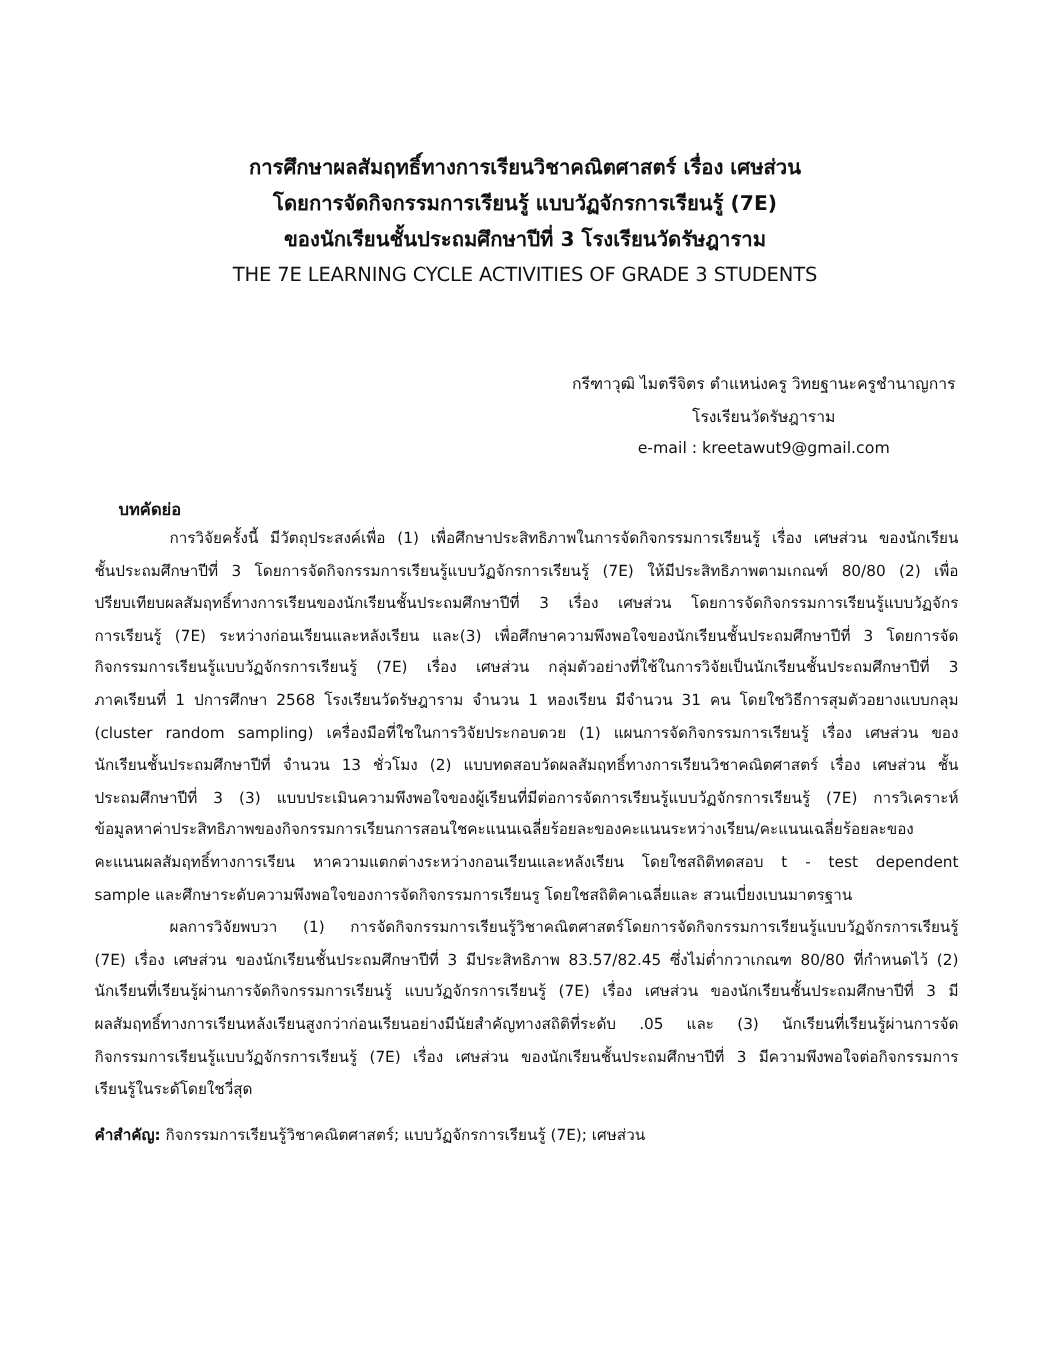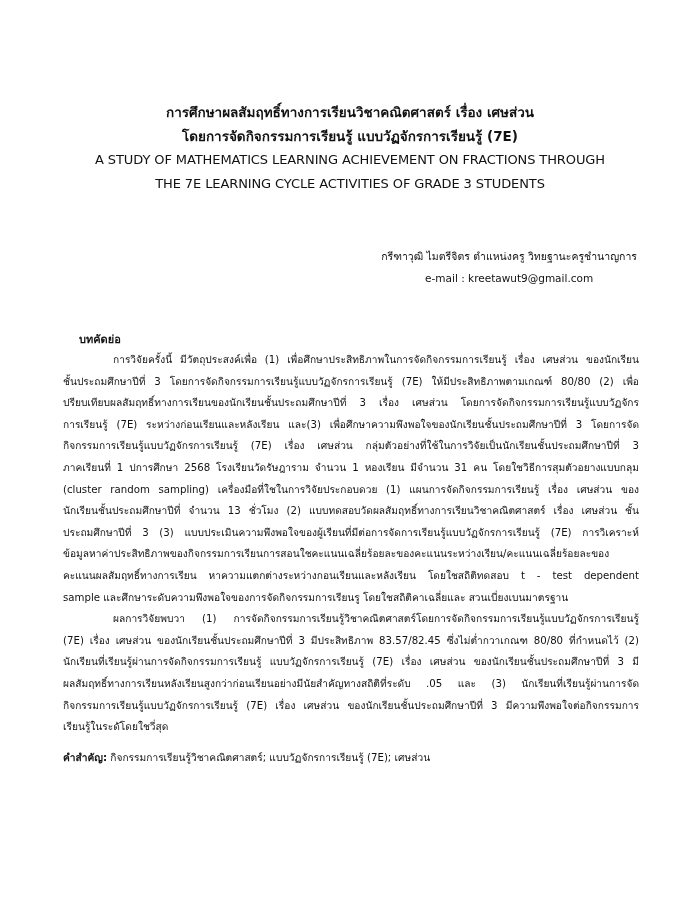--- a/index.html
+++ b/index.html
@@ -87,26 +87,27 @@
     .keywords .kw-label { font-weight: bold; }
   </style>
 </head>
 <body>
 
 <div class="page">
 
   <div class="title-block">
     <p class="title-th">การศึกษาผลสัมฤทธิ์ทางการเรียนวิชาคณิตศาสตร์ เรื่อง เศษส่วน</p>
     <p class="title-th">โดยการจัดกิจกรรมการเรียนรู้ แบบวัฏจักรการเรียนรู้ (7E)</p>
-    <p class="title-en">A STUDY OF MATHEMATICS LEARNING ACHIEVEMENT ON FRACTIONS THROUGH</p>
+    <p class="title-th">ของนักเรียนชั้นประถมศึกษาปีที่ 3 โรงเรียนวัดรัษฎาราม</p>
     <p class="title-en">THE 7E LEARNING CYCLE ACTIVITIES OF GRADE 3 STUDENTS</p>
   </div>
 
   <div class="author-block">
     <div>กรีฑาวุฒิ ไมตรีจิตร ตำแหน่งครู วิทยฐานะครูชำนาญการ</div>
+    <div>โรงเรียนวัดรัษฎาราม</div>
     <div>e-mail : kreetawut9@gmail.com</div>
   </div>
 
   <p class="abstract-heading">บทคัดย่อ</p>
 
   <div class="abstract-body">
     <div class="line indent">การวิจัยครั้งนี้ มีวัตถุประสงค์เพื่อ (1) เพื่อศึกษาประสิทธิภาพในการจัดกิจกรรมการเรียนรู้ เรื่อง เศษส่วน ของนักเรียน</div>
     <div class="line">ชั้นประถมศึกษาปีที่ 3 โดยการจัดกิจกรรมการเรียนรู้แบบวัฏจักรการเรียนรู้ (7E) ให้มีประสิทธิภาพตามเกณฑ์ 80/80 (2) เพื่อ</div>
     <div class="line">ปรียบเทียบผลสัมฤทธิ์ทางการเรียนของนักเรียนชั้นประถมศึกษาปีที่ 3 เรื่อง เศษส่วน โดยการจัดกิจกรรมการเรียนรู้แบบวัฏจักร</div>
     <div class="line">การเรียนรู้ (7E) ระหว่างก่อนเรียนและหลังเรียน และ(3) เพื่อศึกษาความพึงพอใจของนักเรียนชั้นประถมศึกษาปีที่ 3 โดยการจัด</div>

